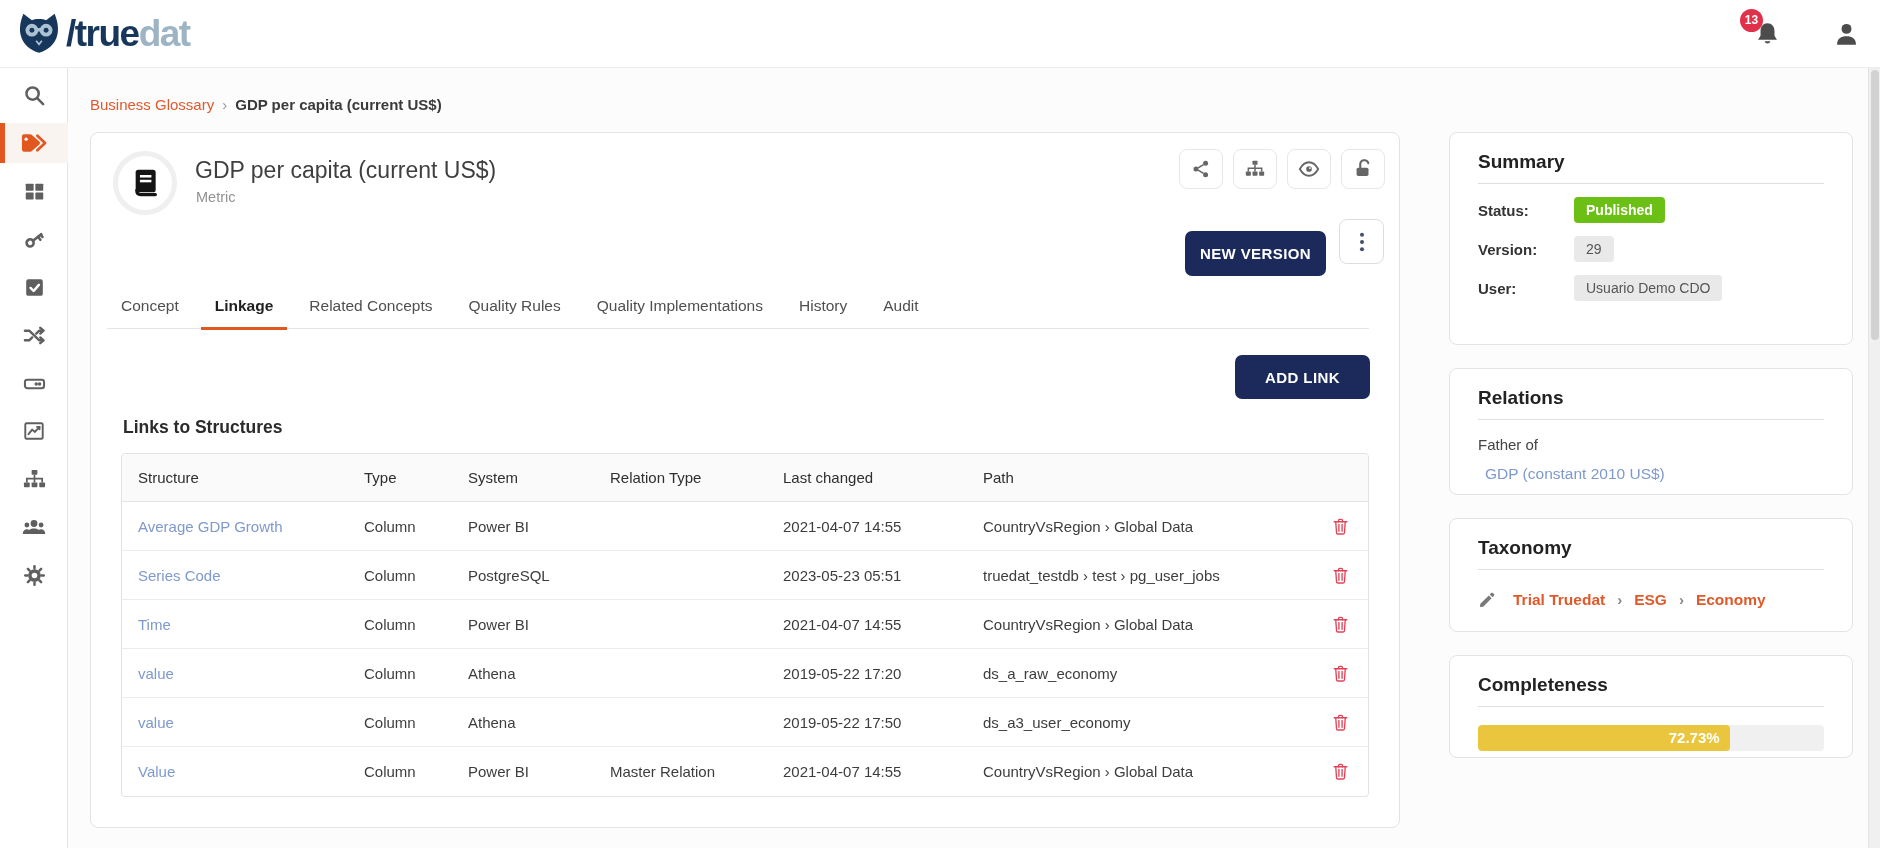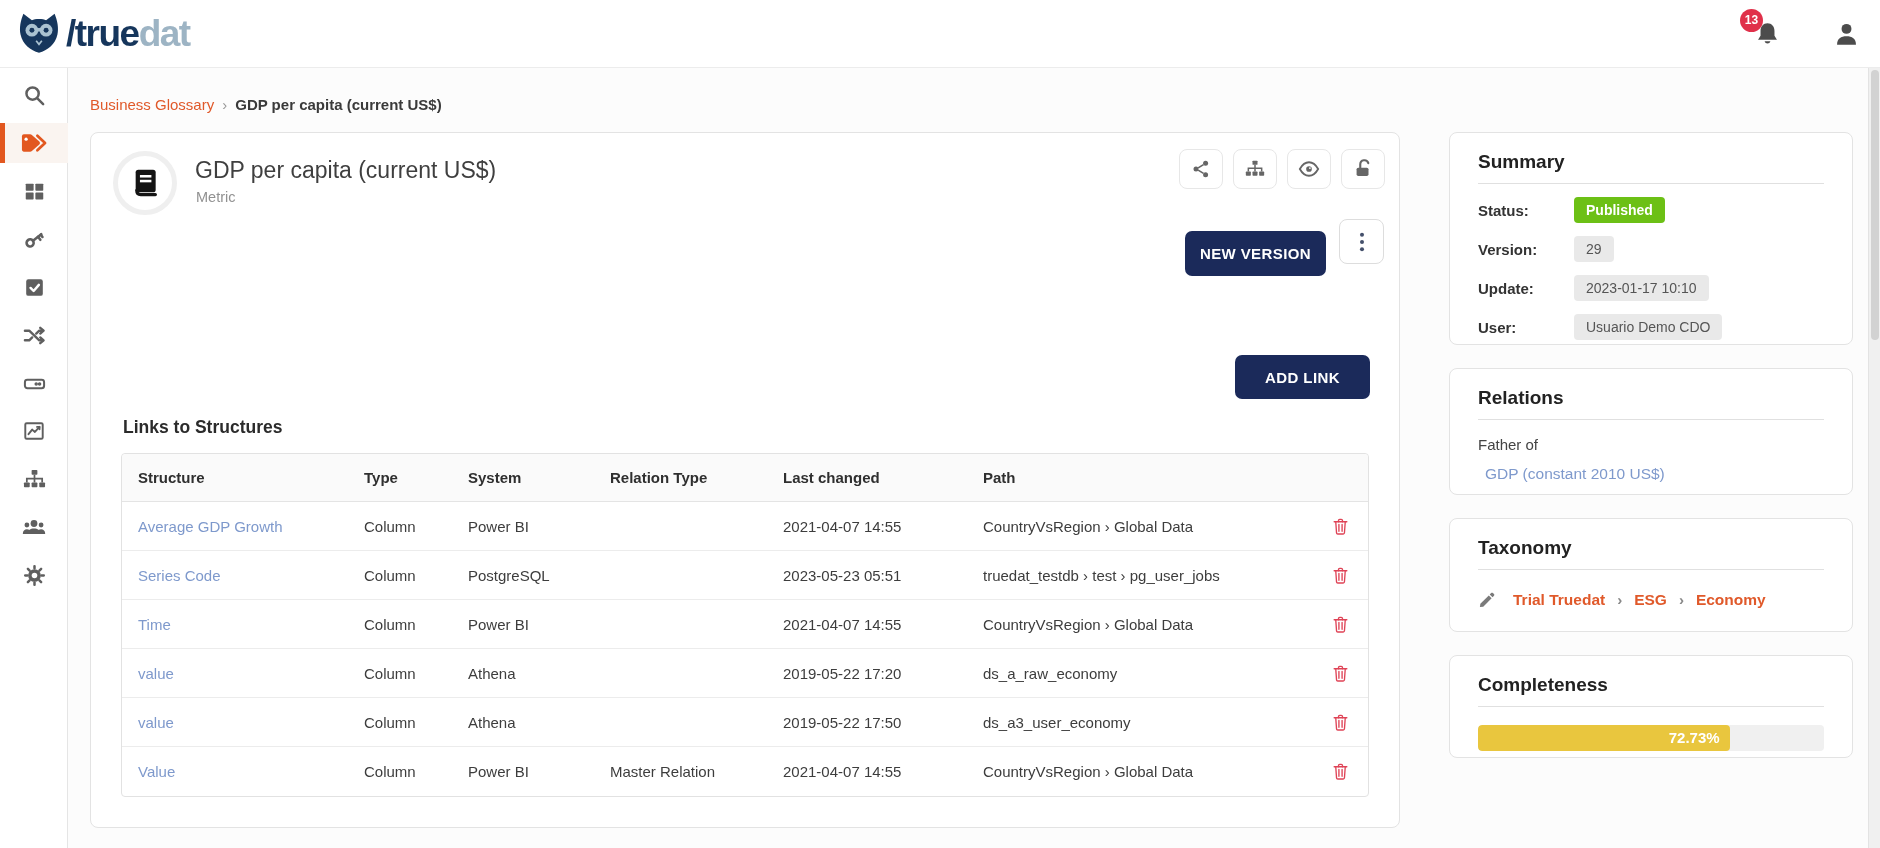--- a/index.html
+++ b/index.html
@@ -43,21 +43,21 @@
   .tab.active { color:#1f1f1f; font-weight:bold; }
   .tab.active::after { content:""; position:absolute; left:0; right:0; bottom:-1px; height:3px; background:#e0571f; }
 
   .add-link-btn { left:1144px; top:210px; width:135px; height:44px; }
   .section-title { position:absolute; left:32px; top:284px; font-size:17.5px; font-weight:bold; color:#2b2b2b; }
 
   .table { position:absolute; left:30px; top:320px; width:1248px; border:1px solid #e2e2e2; border-radius:4px; background:#fff; }
   .t-row { display:grid; grid-template-columns:226px 104px 142px 173px 200px 1fr 46px; align-items:center; padding-left:16px; height:49px; border-bottom:1px solid #ececec; }
   .t-row:last-child { border-bottom:none; }
   .t-head { height:48px; background:#fafafa; border-bottom:1px solid #e4e4e4; border-radius:4px 4px 0 0; }
-  .t-head span { font-size:15px; font-weight:bold; color:#2f2f2f; }
+  .t-head span { font-size:15px; font-weight:normal; color:#2f2f2f; }
   .t-cell { font-size:15px; color:#3d3d3d; padding-right:10px; white-space:nowrap; overflow:hidden; }
   .t-link { color:#7e99cc; cursor:pointer; }
   .trash-btn { background:none; border:none; cursor:pointer; width:36px; height:36px; display:flex; align-items:center; justify-content:center; }
 
   
   .panel { position:absolute; left:1449px; width:404px; background:#fff; border:1px solid #e3e3e3; border-radius:8px; padding:18px 28px; }
   .panel-title { font-size:19px; font-weight:bold; color:#222; padding-bottom:10px; border-bottom:1px solid #e0e0e0; }
   .sum-row { display:flex; align-items:center; margin-top:13px; }
   .sum-label { width:96px; font-size:15px; font-weight:bold; color:#333; }
   .chip { display:inline-block; padding:5px 12px; border-radius:4px; font-size:14px; background:#e9e9e9; color:#555; }
@@ -301,20 +301,29 @@
     <div class="kebab-btn">
       <span style="display:flex;">
         <svg width="6" height="22" viewBox="0 0 6 24" fill="#44506b">
           <circle cx="3" cy="4" r="2.2"></circle>
             <circle cx="3" cy="12" r="2.2"></circle>
             <circle cx="3" cy="20" r="2.2"></circle>
         </svg>
       </span>
     </div>
 
+    <div class="tabs">
+      <div class="tab">Concept</div>
+      <div class="tab active">Linkage</div>
+      <div class="tab">Related Concepts</div>
+      <div class="tab">Quality Rules</div>
+      <div class="tab">Quality Implementations</div>
+      <div class="tab">History</div>
+      <div class="tab">Audit</div>
+    </div>
 
     <button class="primary-btn add-link-btn">ADD LINK</button>
     <div class="section-title">Links to Structures</div>
 
     <div class="table">
       <div class="t-row t-head">
         <span>Structure</span>
         <span>Type</span>
         <span>System</span>
         <span>Relation Type</span>
@@ -431,24 +440,20 @@
     <div class="panel-title">Summary</div>
     <div class="sum-row">
       <span class="sum-label">Status:</span>
       <span class="chip green">Published</span>
     </div>
     <div class="sum-row">
       <span class="sum-label">Version:</span>
       <span class="chip">29</span>
     </div>
     <div class="sum-row">
-      <span class="sum-label">Update:</span>
-      <span class="chip">2023-01-17 10:10</span>
-    </div>
-    <div class="sum-row">
       <span class="sum-label">User:</span>
       <span class="chip">Usuario Demo CDO</span>
     </div>
   </div>
 
   <div class="panel" style="top:368px; height:127px;">
     <div class="panel-title">Relations</div>
     <div class="rel-group">Father of</div>
     <div class="rel-link">GDP (constant 2010 US$)</div>
   </div>

